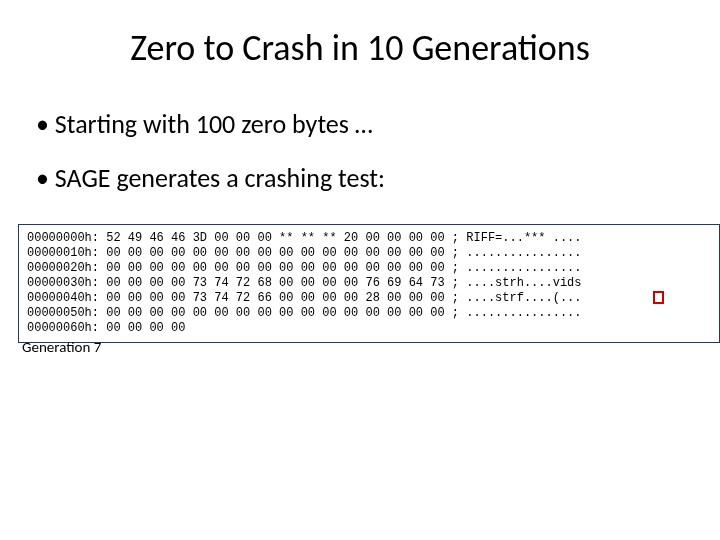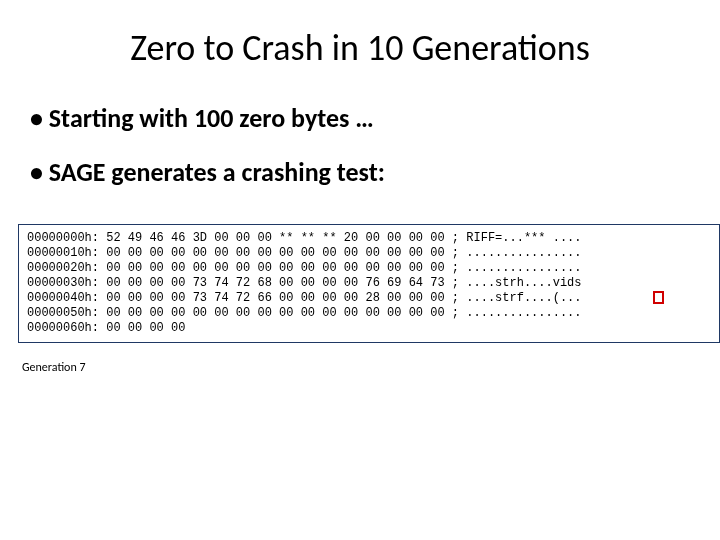--- a/index.html
+++ b/index.html
@@ -1,24 +1,24 @@
 <!DOCTYPE html>
 <html><head>
 <meta charset="utf-8">
 <style>
   html,body{margin:0;padding:0;width:720px;height:540px;background:#fff;font-family:Calibri,Arial,sans-serif;color:#000;}
   .slide{position:relative;width:720px;height:540px;box-sizing:border-box;}
   .title{position:absolute;top:6px;left:0;width:720px;text-align:center;font-size:36px;line-height:1.1;margin-top:23px;}
   .bullets{position:absolute;top:100px;left:28px;font-size:26px;}
-  .bullets ul{margin:2px;padding:0;list-style:none;font-weight:bold;}
+  .bullets ul{margin:8px;padding:0;list-style:none;}
   .bullets li{margin-bottom:22px;}
   .bullets li::before{content:"• ";}
   .hexbox{position:absolute;top:224px;left:18px;width:684px;border:1.5px solid #1f3864;padding:6px 8px;font-family:"Courier New",monospace;font-size:12px;line-height:1.25;white-space:pre;color:#000;}
   .redbox{position:absolute;width:11px;height:13px;border:2px solid #d00000;box-sizing:border-box;}
-  .genlabel{position:absolute;top:360px;left:22px;font-size:12px;}
+  .genlabel{position:absolute;top:338px;left:22px;font-size:15px;}
 </style>
 </head>
 <body>
 
 <div class="slide">
   <div class="title">Zero to Crash in 10 Generations</div>
 
   <div class="bullets">
     <ul>
       <li>Starting with 100 zero bytes …</li>

